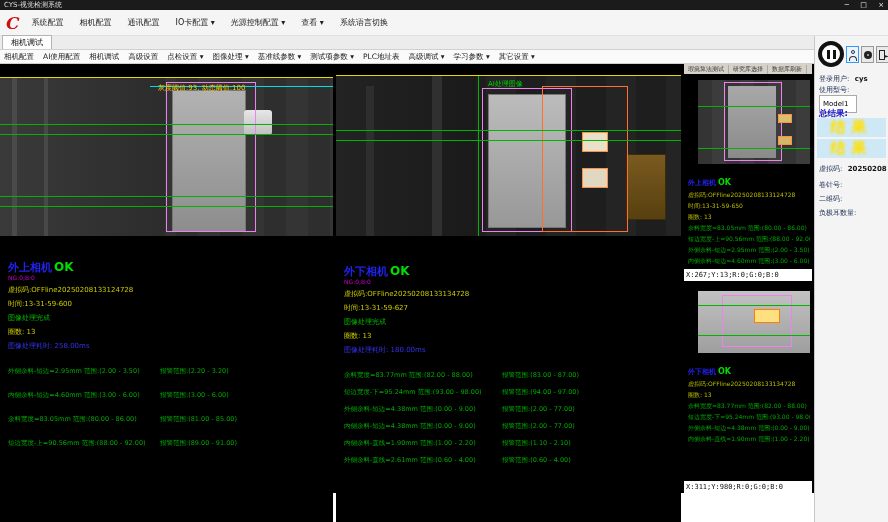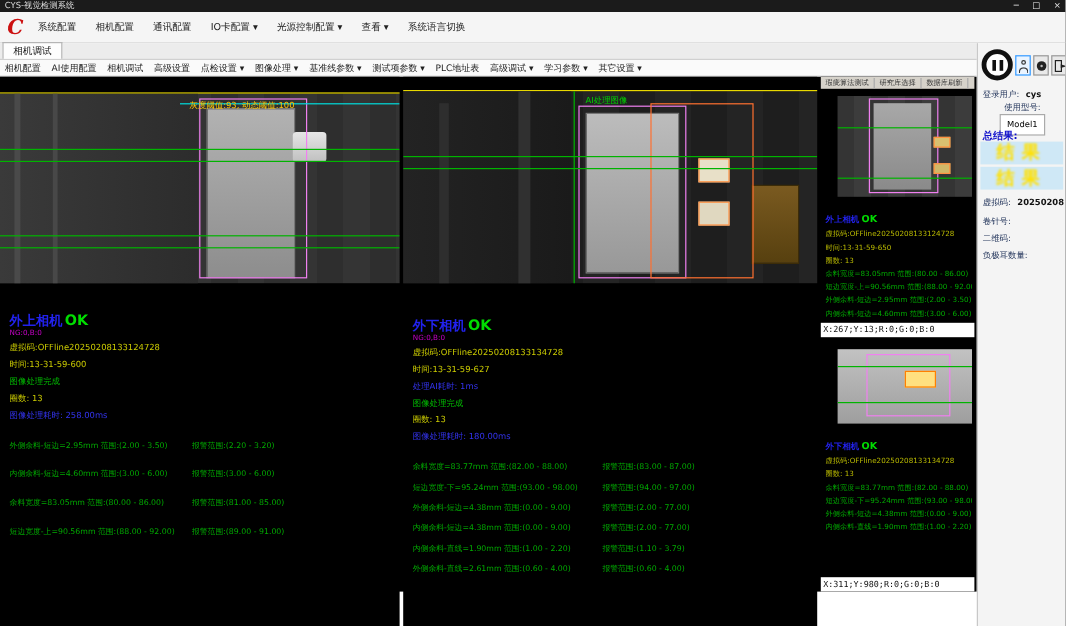--- a/index.html
+++ b/index.html
@@ -205,21 +205,20 @@
             <div class="shape" style="left:142px;top:0;width:1px;height:161px;background:#00b400;"></div>
             <span class="overlay-ai">AI处理图像</span>
           </div>
           <div class="info" style="top:196px;">
             <div>
               <span class="t-title">外下相机</span><span class="t-ok">OK</span>
             </div>
             <div class="t-mag">NG:0,B:0</div>
             <div class="t-yel">虚拟码:OFFline20250208133134728</div>
             <div class="t-yel">时间:13-31-59-627</div>
-            <div class="t-blu">处理AI耗时: 1ms</div>
             <div class="t-grn">图像处理完成</div>
             <div class="t-yel">圈数: 13</div>
             <div class="t-blu">图像处理耗时: 180.00ms</div>
             <div class="meas meas-m">
               <div class="mrow">
                   <span>余料宽度=83.77mm 范围:(82.00 - 88.00)</span>
                   <span>报警范围:(83.00 - 87.00)</span>
                 </div>
               <div class="mrow">
                   <span>短边宽度-下=95.24mm 范围:(93.00 - 98.00)</span>
@@ -228,21 +227,21 @@
               <div class="mrow">
                   <span>外侧余料-短边=4.38mm 范围:(0.00 - 9.00)</span>
                   <span>报警范围:(2.00 - 77.00)</span>
                 </div>
               <div class="mrow">
                   <span>内侧余料-短边=4.38mm 范围:(0.00 - 9.00)</span>
                   <span>报警范围:(2.00 - 77.00)</span>
                 </div>
               <div class="mrow">
                   <span>内侧余料-直线=1.90mm 范围:(1.00 - 2.20)</span>
-                  <span>报警范围:(1.10 - 3.79)</span>
+                  <span>报警范围:(1.10 - 2.10)</span>
                 </div>
               <div class="mrow">
                   <span>外侧余料-直线=2.61mm 范围:(0.60 - 4.00)</span>
                   <span>报警范围:(0.60 - 4.00)</span>
                 </div>
             </div>
           </div>
           <div class="coord">X:270;Y:2502;R:17;G:17;B:17</div>
         </div>
 
@@ -316,21 +315,21 @@
         <div class="mini-btn exit-icon">
             <div class="door"></div>
             <div class="arr">►</div>
           </div>
       </div>
 
       <div class="r-row" style="top:38px;">
         <span class="r-label">登录用户:</span>
         <span class="r-val">cys</span>
       </div>
-      <div class="r-row" style="top:49px;text-align:center;">
+      <div class="r-row" style="top:49px;">
         <span class="r-label">使用型号:</span><br>
         <span class="model-box">Model1</span>
       </div>
       <div class="r-row" style="top:72px;">
         <span class="total-label">总结果:</span>
       </div>
       <div class="result-box" style="top:82px;">
           <span>结果</span>
         </div>
       <div class="result-box" style="top:103px;">

